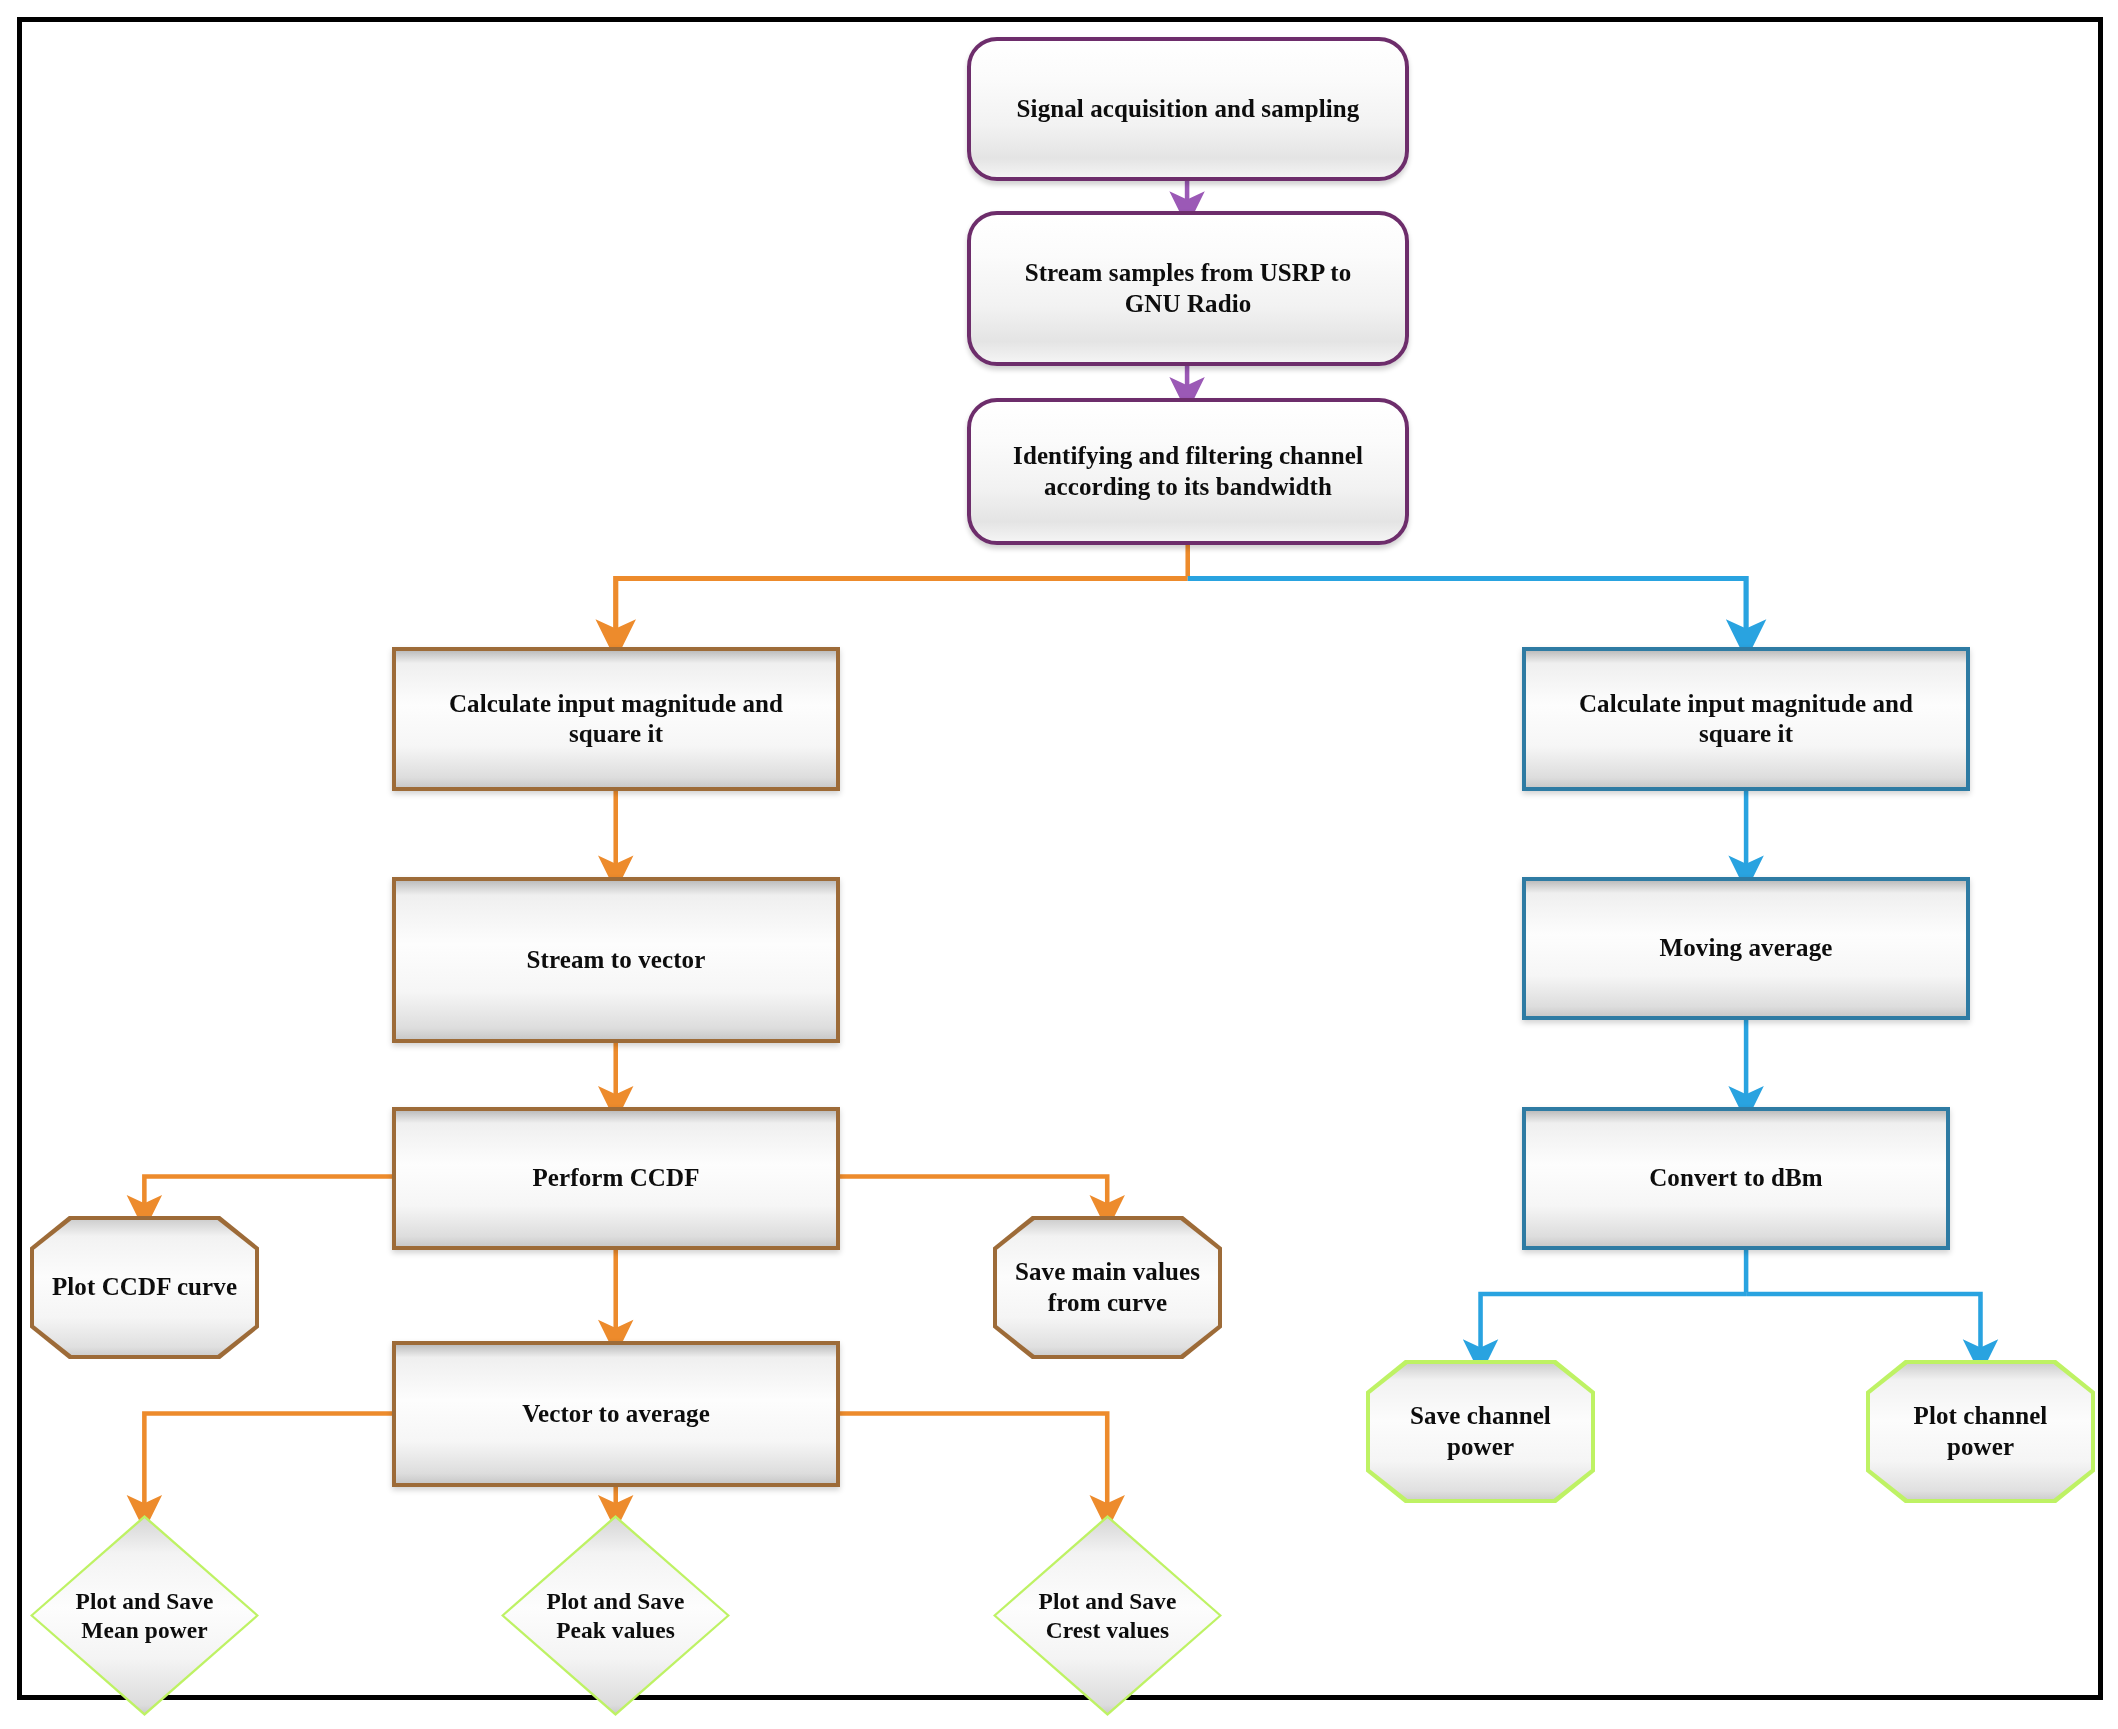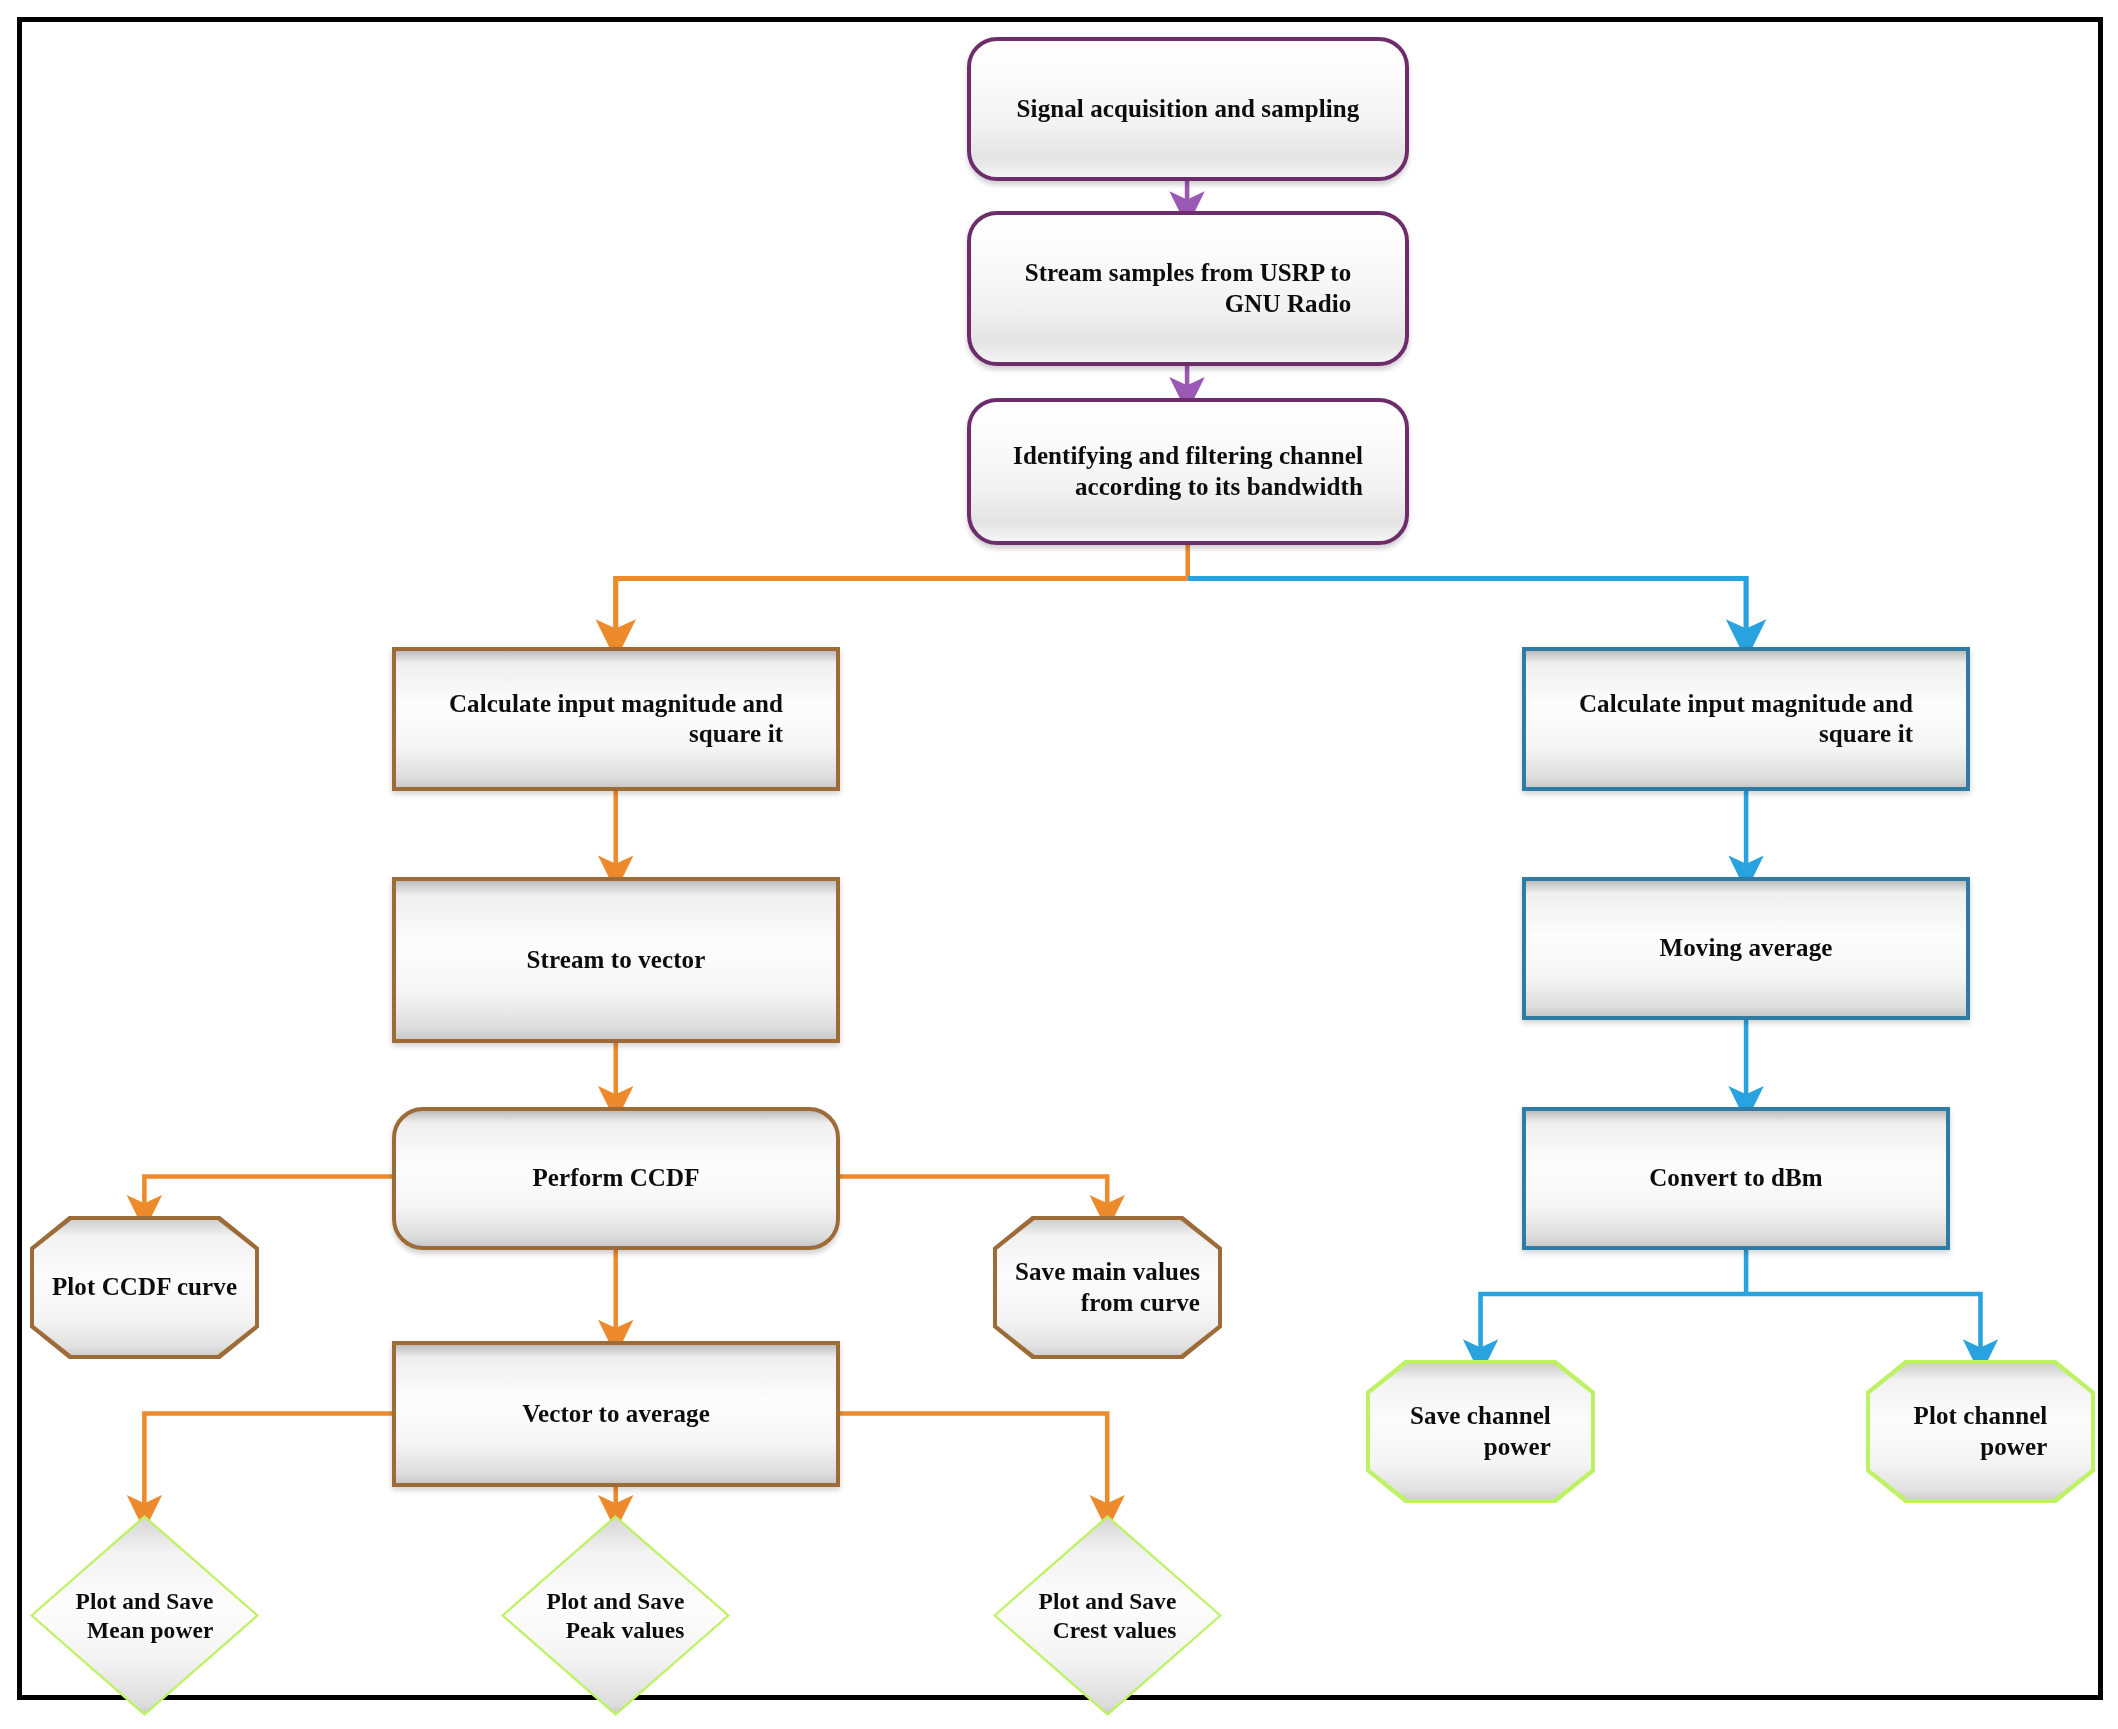--- a/index.html
+++ b/index.html
@@ -42,21 +42,21 @@
     pointer-events: none;
   }
 
   
   .node {
     position: absolute;
     box-sizing: border-box;
     display: flex;
     align-items: center;
     justify-content: center;
-    text-align: right;
+    text-align: center;
     color: #0d0d0d;
     font-weight: 600;
     line-height: 1.22;
     letter-spacing: 0.1px;
   }
   .node .label { padding: 0 11.7px; display:block; }
 
   
   .rounded {
     border: 4.5px solid #6d2d6b;
@@ -199,21 +199,21 @@
       <span class="label">
         <span>Calculate input magnitude and</span><br>
         <span>square it</span>
       </span>
     </div>
 
     <div class="node rect-brown fs38" style="left:392px; top:877px; width:448px; height:166px;">
       <span class="label">Stream to vector</span>
     </div>
 
-    <div class="node rect-brown fs38" style="left:392px; top:1107px; width:448px; height:143px;border-radius:31px;">
+    <div class="node rect-brown fs38" style="left:392px; top:1107px; width:448px; height:143px;">
       <span class="label">Perform CCDF</span>
     </div>
 
     <div class="node octagon fs38" style="left:30px; top:1216px; width:229px; height:143px;">
       <span class="inner">
         <span class="label">Plot CCDF curve</span>
       </span>
     </div>
 
     <div class="node octagon fs38" style="left:993px; top:1216px; width:229px; height:143px;">

